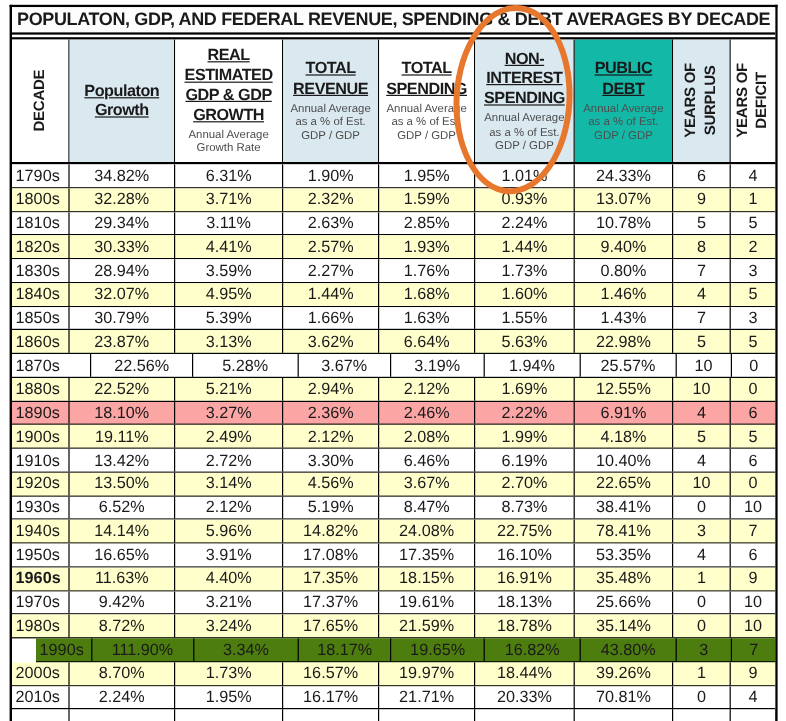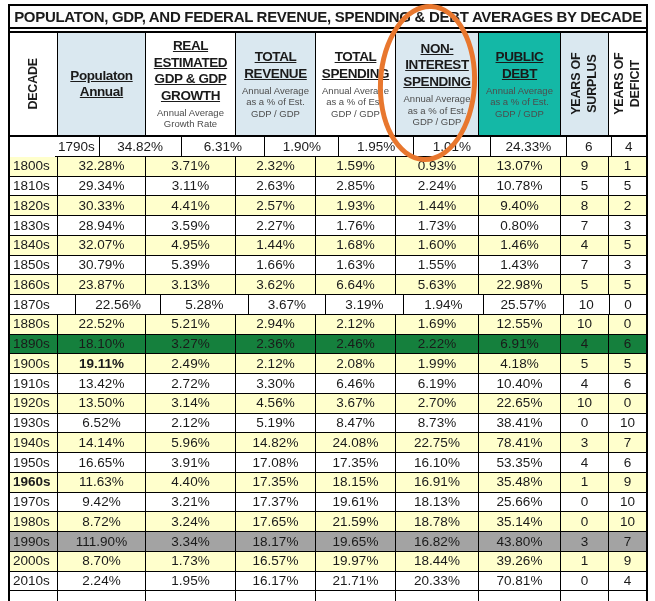--- a/index.html
+++ b/index.html
@@ -107,21 +107,21 @@
 
 <div class="table-box">
   <div class="title-row">POPULATON, GDP, AND FEDERAL REVENUE, SPENDING &amp; DEBT AVERAGES BY DECADE</div>
   <div class="title-gap"></div>
   <div class="header-row" id="header-row">
       <div class="hcell" style="width: 48px; background: rgb(255, 255, 255);">
         <div class="vert">DECADE</div>
       </div>
       <div class="hcell" style="width: 88px; background: rgb(218, 232, 240);">
         <div class="hlabel">Populaton
-Annual</div>
+Growth</div>
       </div>
       <div class="hcell" style="width: 90px; background: rgb(255, 255, 255);">
         <div class="hlabel">REAL
 ESTIMATED
 GDP &amp; GDP
 GROWTH</div>
         <div class="hsub">Annual Average
 Growth Rate</div>
       </div>
       <div class="hcell" style="width: 80px; background: rgb(218, 232, 240);">
@@ -156,21 +156,21 @@
       <div class="hcell" style="width: 48px; background: rgb(218, 232, 240);">
         <div class="vert">YEARS OF
 SURPLUS</div>
       </div>
       <div class="hcell" style="width: 37px; background: rgb(255, 255, 255);">
         <div class="vert">YEARS OF
 DEFICIT</div>
       </div>
     </div>
   <div id="tbody">
-      <div class="trow" style="background: rgb(255, 255, 255); margin-left: 45px;">
+      <div class="trow" style="background: rgb(255, 255, 255);">
         <div class="tcell decade" style="width: 48px;">1790s</div>
         <div class="tcell" style="width: 88px;">34.82%</div>
         <div class="tcell" style="width: 90px;">6.31%</div>
         <div class="tcell" style="width: 80px;">1.90%</div>
         <div class="tcell" style="width: 80px;">1.95%</div>
         <div class="tcell" style="width: 83px;">1.01%</div>
         <div class="tcell" style="width: 82px;">24.33%</div>
         <div class="tcell" style="width: 48px;">6</div>
         <div class="tcell" style="width: 37px;">4</div>
       </div>
@@ -266,34 +266,34 @@
         <div class="tcell decade" style="width: 48px;">1880s</div>
         <div class="tcell" style="width: 88px;">22.52%</div>
         <div class="tcell" style="width: 90px;">5.21%</div>
         <div class="tcell" style="width: 80px;">2.94%</div>
         <div class="tcell" style="width: 80px;">2.12%</div>
         <div class="tcell" style="width: 83px;">1.69%</div>
         <div class="tcell" style="width: 82px;">12.55%</div>
         <div class="tcell" style="width: 48px;">10</div>
         <div class="tcell" style="width: 37px;">0</div>
       </div>
-      <div class="trow" style="background: #15803d;">
+      <div class="trow" style="background: #fca5a5;">
         <div class="tcell decade" style="width: 48px;">1890s</div>
         <div class="tcell" style="width: 88px;">18.10%</div>
         <div class="tcell" style="width: 90px;">3.27%</div>
         <div class="tcell" style="width: 80px;">2.36%</div>
         <div class="tcell" style="width: 80px;">2.46%</div>
         <div class="tcell" style="width: 83px;">2.22%</div>
         <div class="tcell" style="width: 82px;">6.91%</div>
         <div class="tcell" style="width: 48px;">4</div>
         <div class="tcell" style="width: 37px;">6</div>
       </div>
       <div class="trow" style="background: rgb(255, 255, 204);">
         <div class="tcell decade" style="width: 48px;">1900s</div>
-        <div class="tcell" style="width: 88px; font-weight: bold;">19.11%</div>
+        <div class="tcell" style="width: 88px;">19.11%</div>
         <div class="tcell" style="width: 90px;">2.49%</div>
         <div class="tcell" style="width: 80px;">2.12%</div>
         <div class="tcell" style="width: 80px;">2.08%</div>
         <div class="tcell" style="width: 83px;">1.99%</div>
         <div class="tcell" style="width: 82px;">4.18%</div>
         <div class="tcell" style="width: 48px;">5</div>
         <div class="tcell" style="width: 37px;">5</div>
       </div>
       <div class="trow" style="background: rgb(255, 255, 255);">
         <div class="tcell decade" style="width: 48px;">1910s</div>
@@ -376,21 +376,21 @@
         <div class="tcell decade" style="width: 48px;">1980s</div>
         <div class="tcell" style="width: 88px;">8.72%</div>
         <div class="tcell" style="width: 90px;">3.24%</div>
         <div class="tcell" style="width: 80px;">17.65%</div>
         <div class="tcell" style="width: 80px;">21.59%</div>
         <div class="tcell" style="width: 83px;">18.78%</div>
         <div class="tcell" style="width: 82px;">35.14%</div>
         <div class="tcell" style="width: 48px;">0</div>
         <div class="tcell" style="width: 37px;">10</div>
       </div>
-      <div class="trow" style="background: #a3a3a3;">
+      <div class="trow" style="background: #4d7c0f; margin-left: 20px;">
         <div class="tcell decade" style="width: 48px;">1990s</div>
         <div class="tcell" style="width: 88px;">111.90%</div>
         <div class="tcell" style="width: 90px;">3.34%</div>
         <div class="tcell" style="width: 80px;">18.17%</div>
         <div class="tcell" style="width: 80px;">19.65%</div>
         <div class="tcell" style="width: 83px;">16.82%</div>
         <div class="tcell" style="width: 82px;">43.80%</div>
         <div class="tcell" style="width: 48px;">3</div>
         <div class="tcell" style="width: 37px;">7</div>
       </div>

